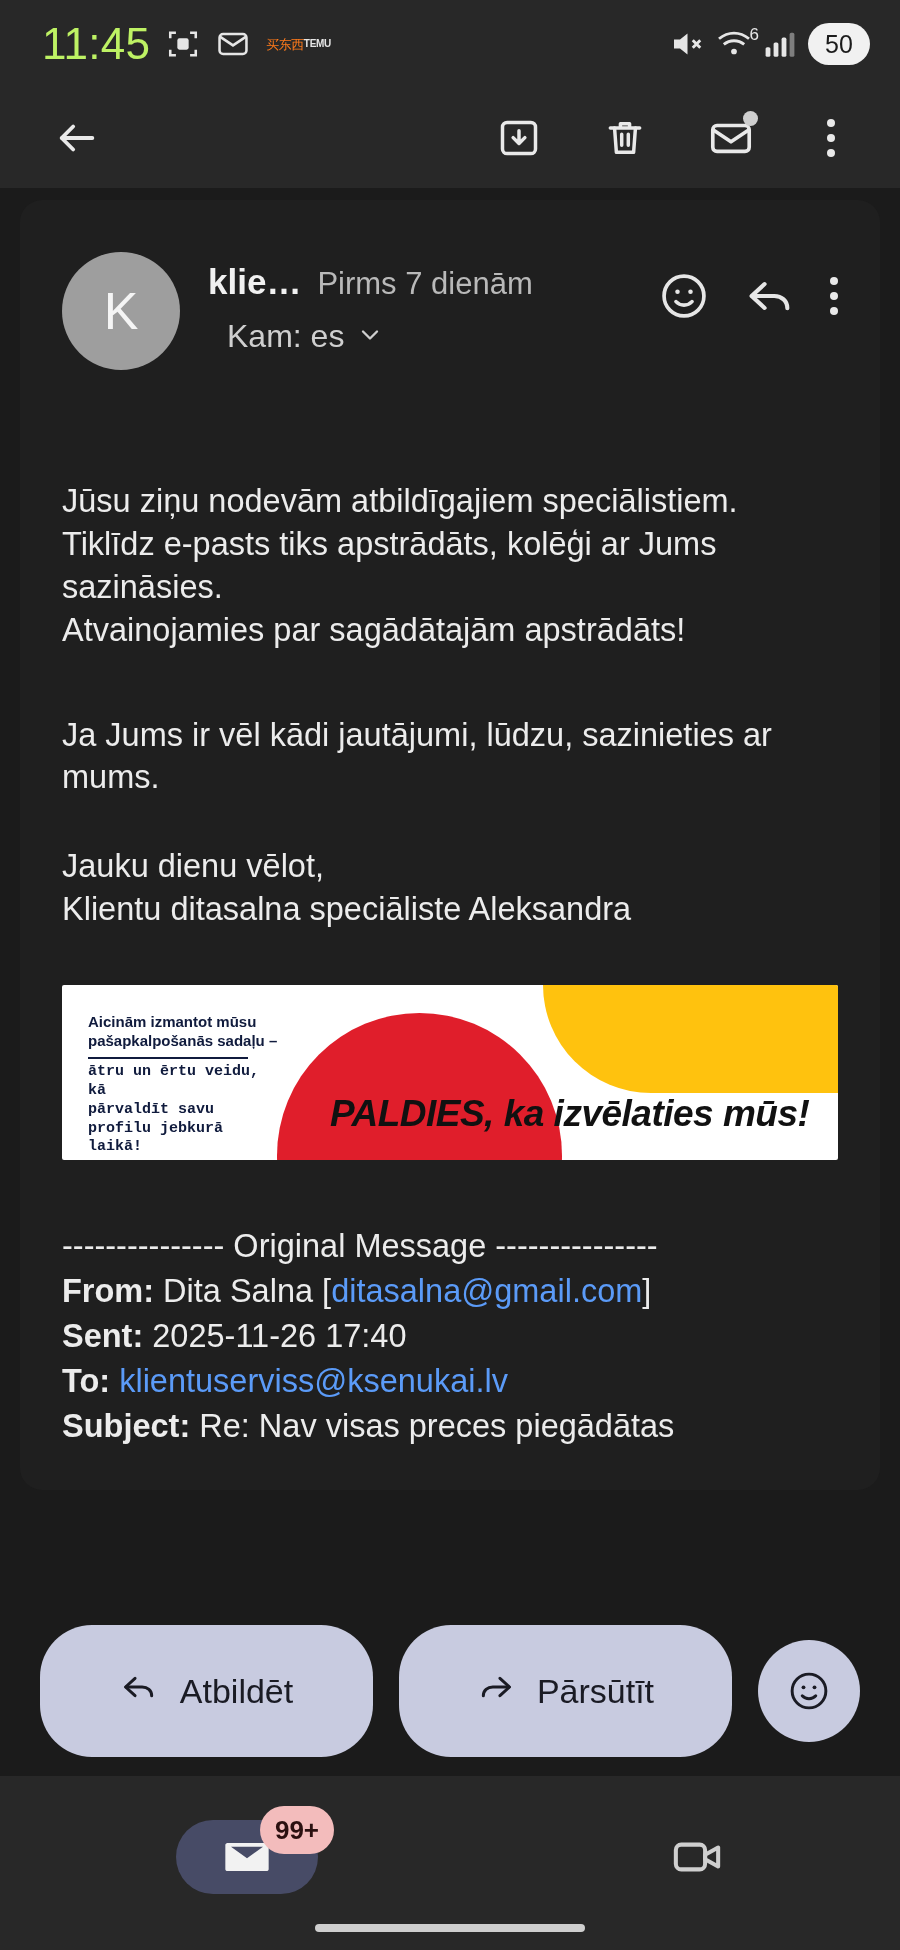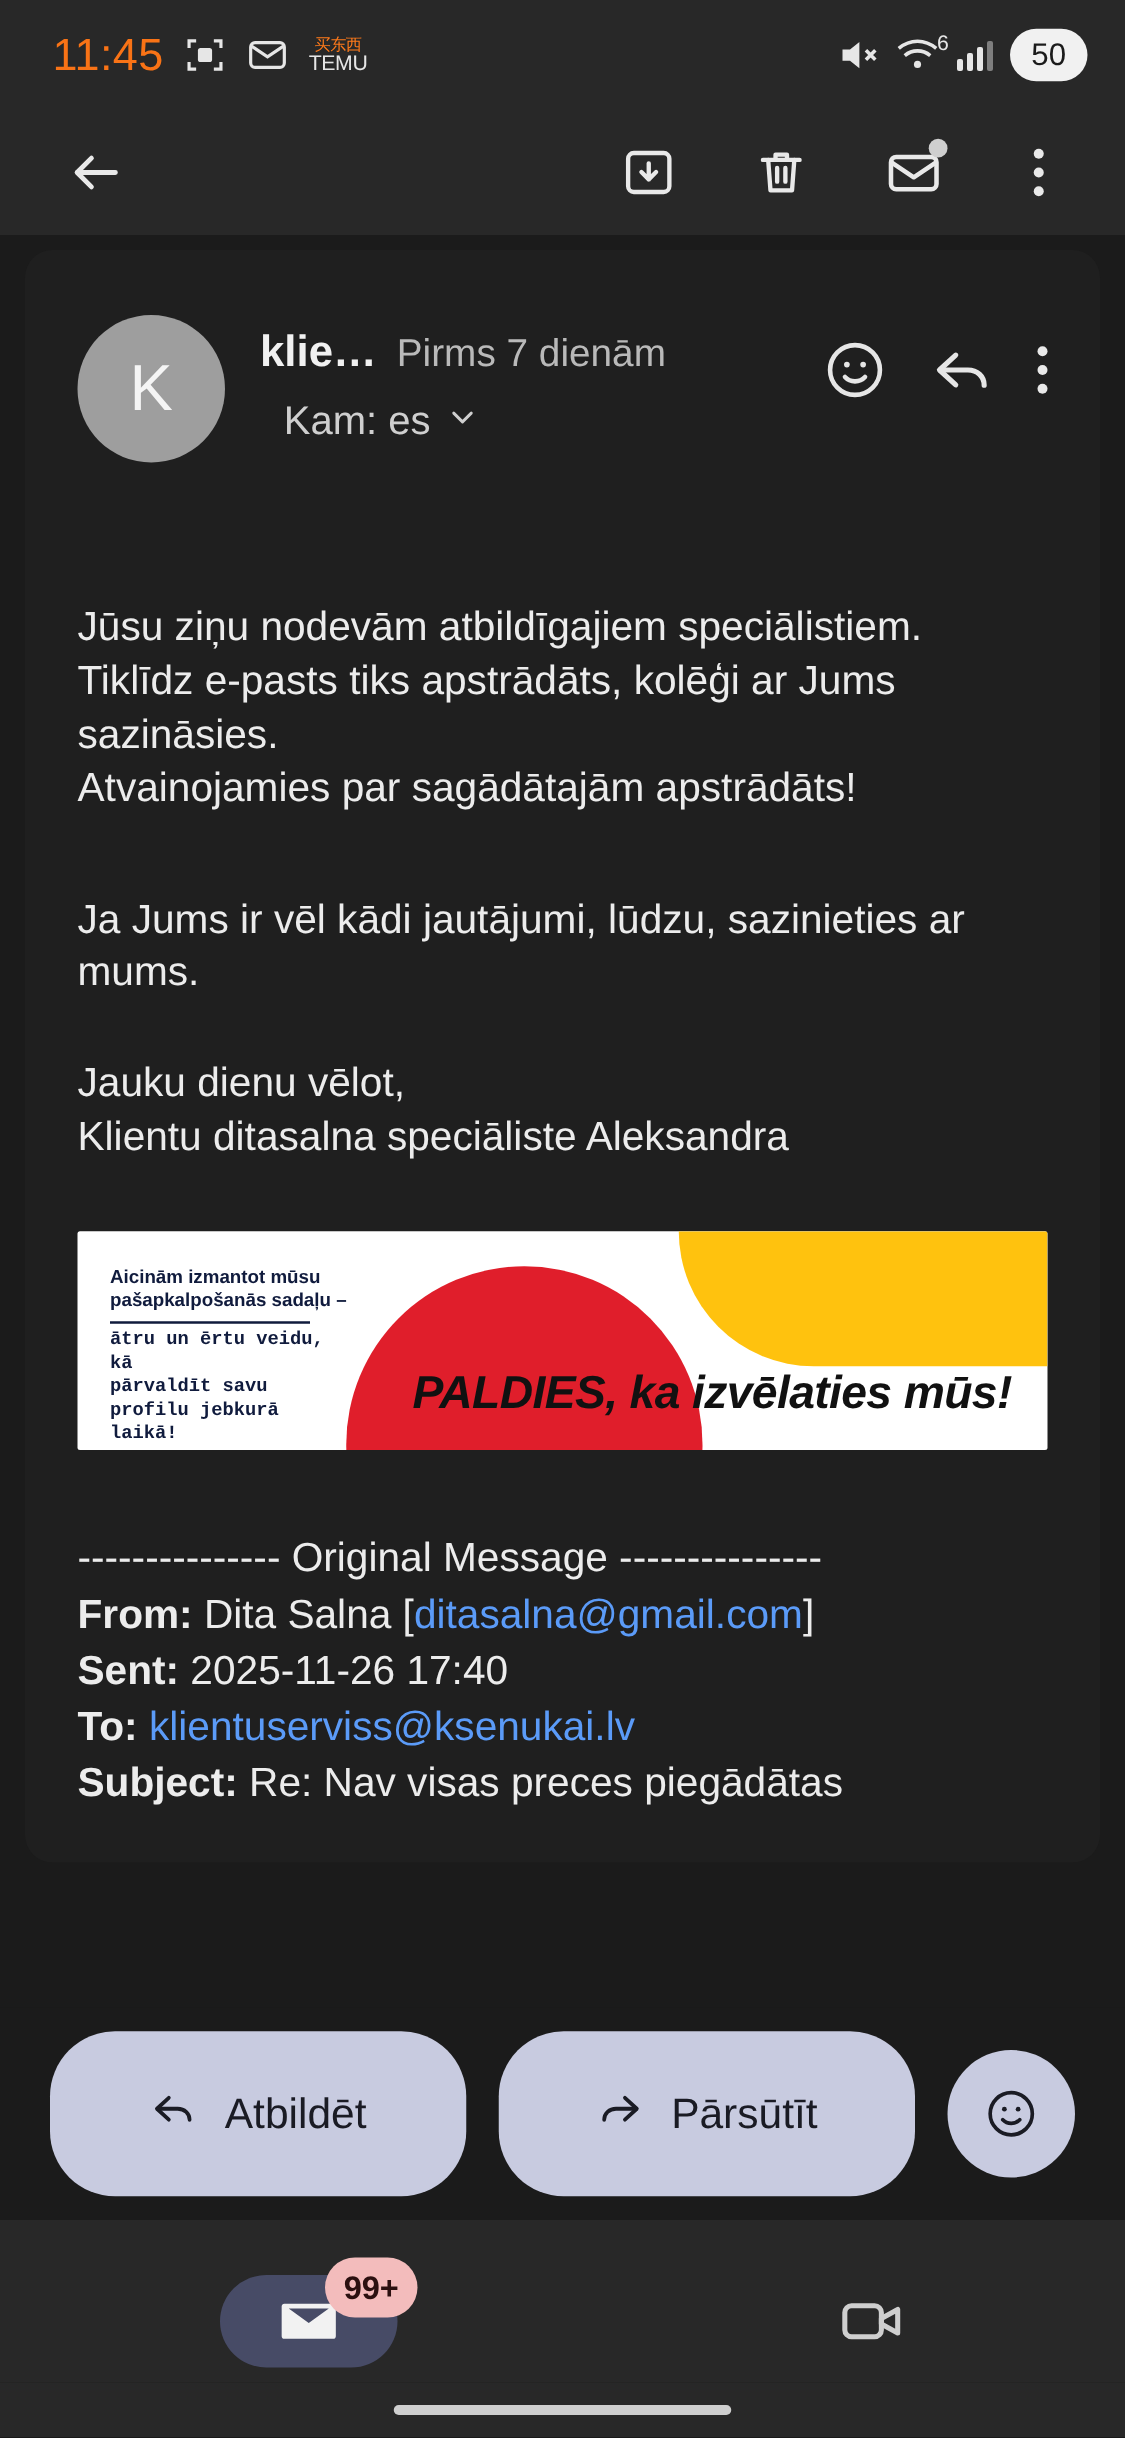--- a/index.html
+++ b/index.html
@@ -23,44 +23,44 @@
     height: 88px;
     background: #282828;
     display: flex;
     align-items: center;
     justify-content: space-between;
     padding: 0 30px 0 42px;
     flex: none;
   }
   .sb-left { display: flex; align-items: center; gap: 16px; }
   .sb-time {
-    color: #f97316;
-    font-size: 36px;
+    color: #bef264;
+    font-size: 44px;
     letter-spacing: .3px;
   }
   .sb-icon { color: #e6e6e6; display: flex; align-items: center; }
   .sb-right { display: flex; align-items: center; gap: 12px; }
   .battery {
     width: 62px; height: 42px;
     background: #f1f1f1;
     border-radius: 21px;
     color: #1b1b1b;
     font-size: 25px;
     display: flex; align-items: center; justify-content: center;
     font-weight: 500;
   }
   .temu-badge {
-    display: flex; flex-direction: column; align-items: center;
+    display: flex; flex-direction: row; align-items: center;
     line-height: 1;
   }
   .temu-badge .t1 {
     font-size: 13px; color: #ff7a1a; letter-spacing: -.5px;
   }
   .temu-badge .t2 {
-    font-size: 17px; color: #e6e6e6; font-weight: normal; letter-spacing: -.3px;
+    font-size: 10px; color: #e6e6e6; font-weight: bold; letter-spacing: -.3px;
   }
 
   
   .toolbar {
     height: 100px;
     background: #282828;
     display: flex;
     align-items: center;
     padding: 0 30px 0 38px;
     flex: none;

